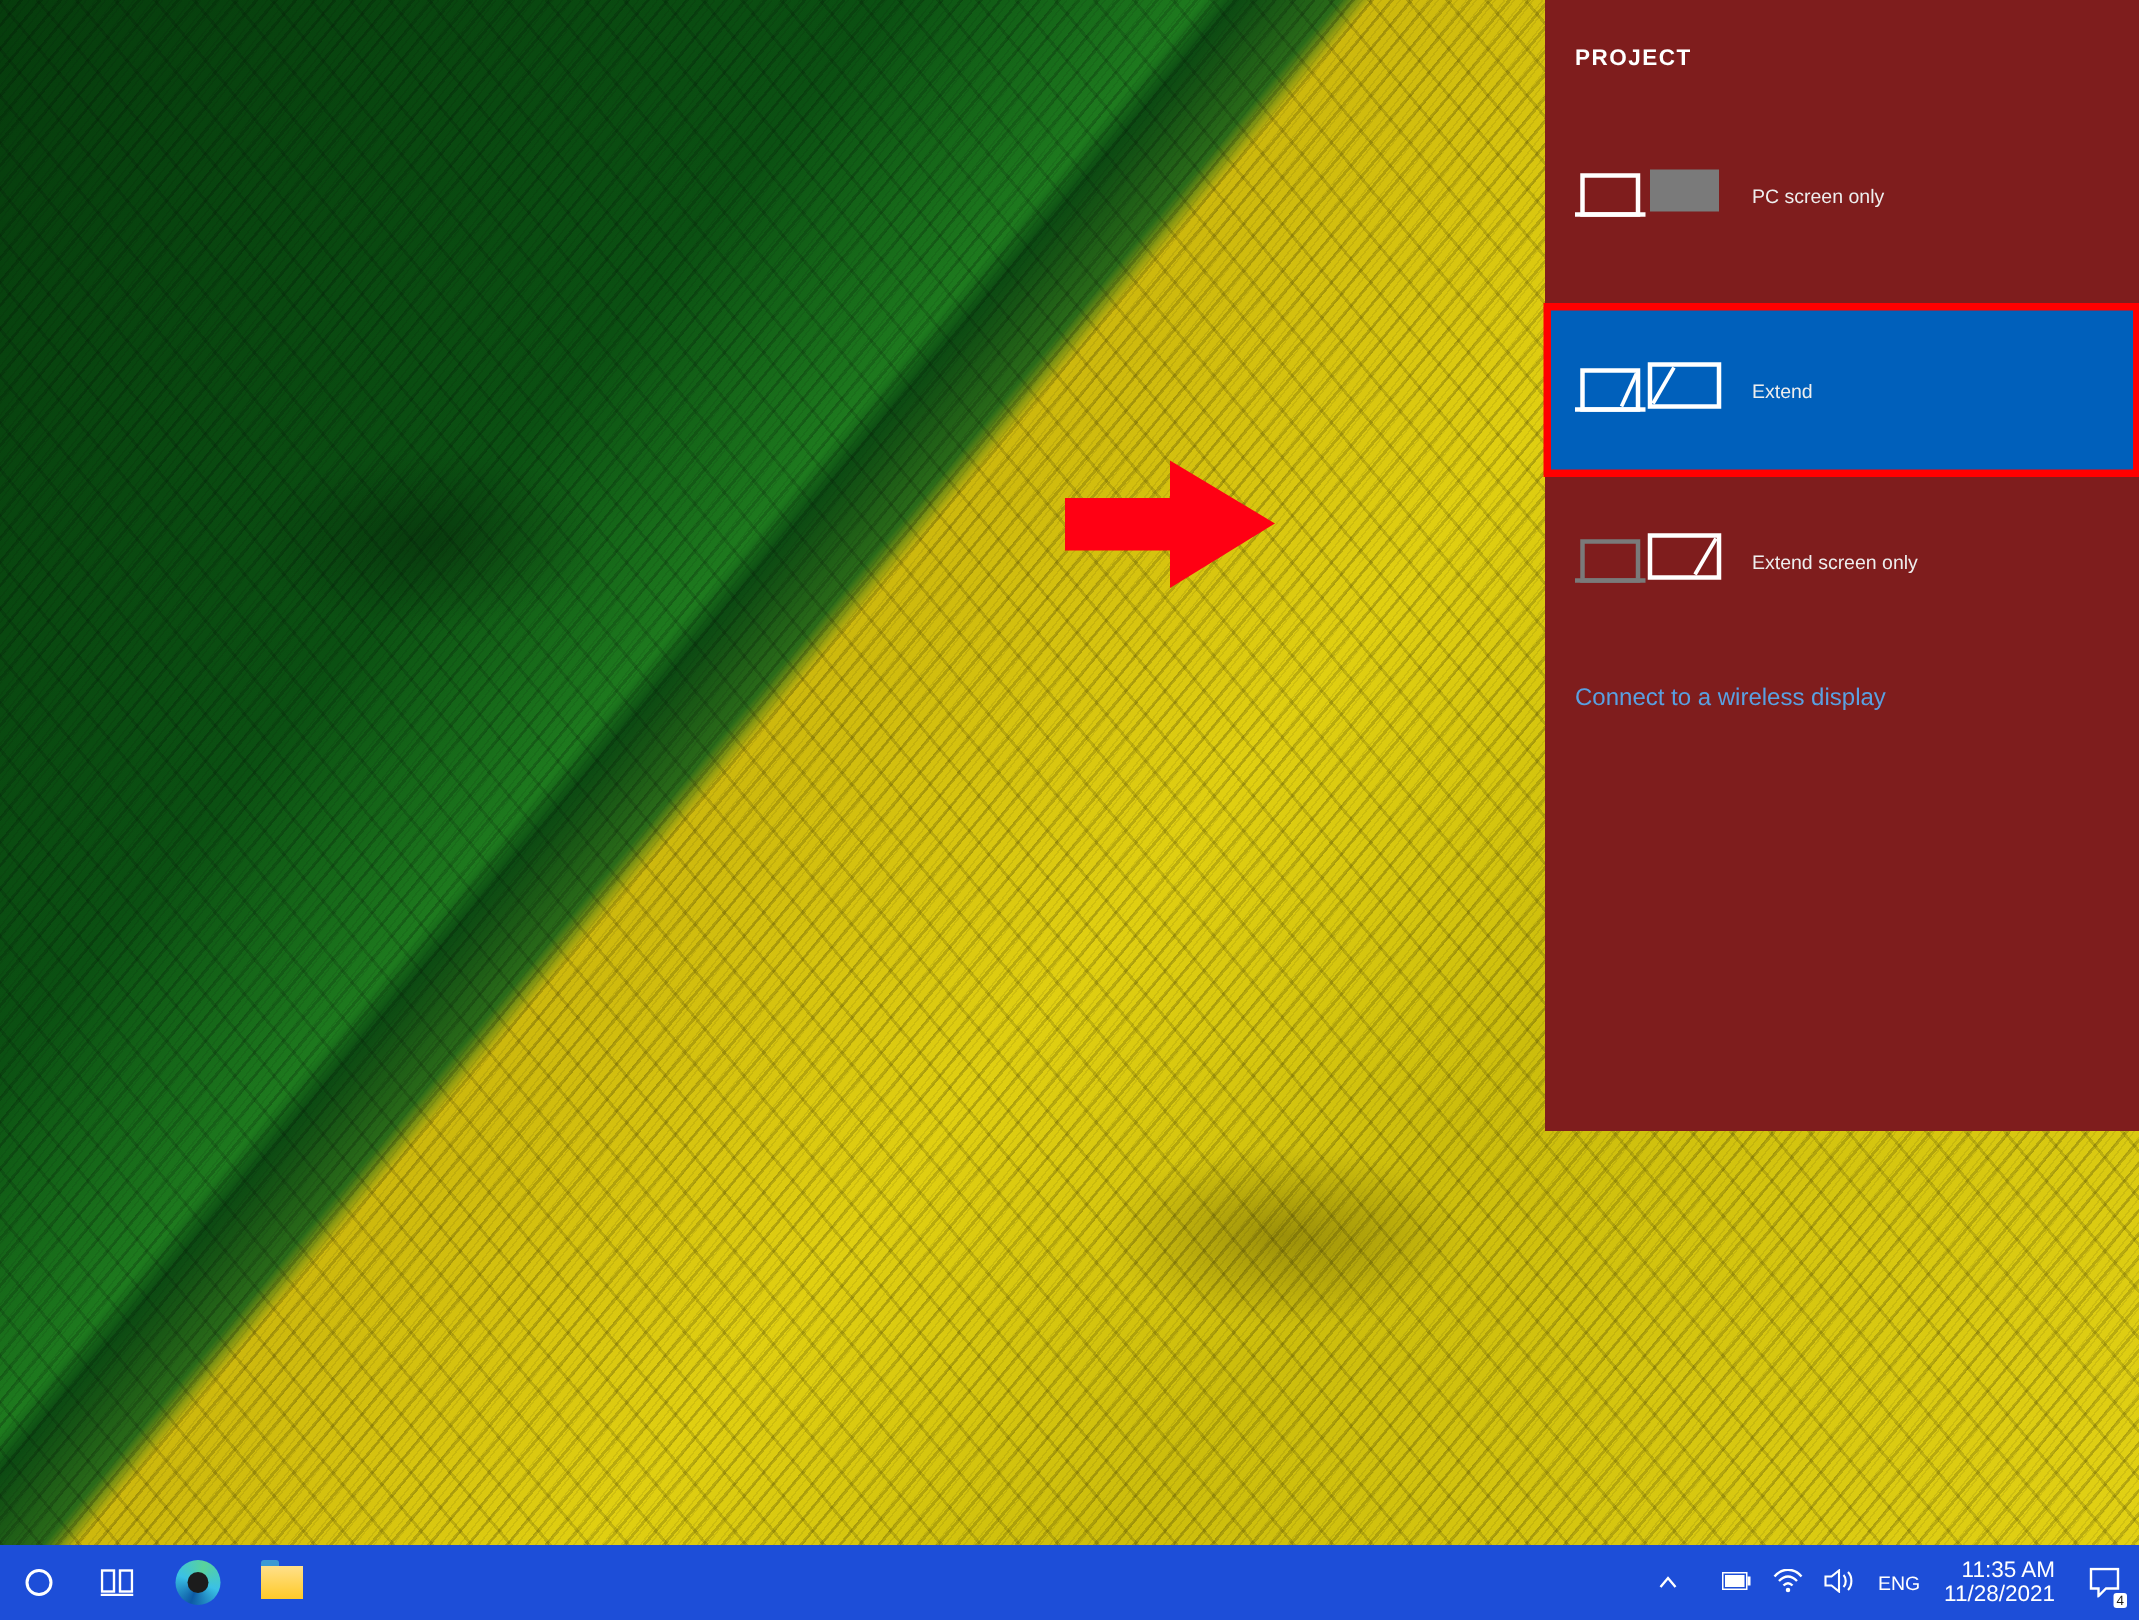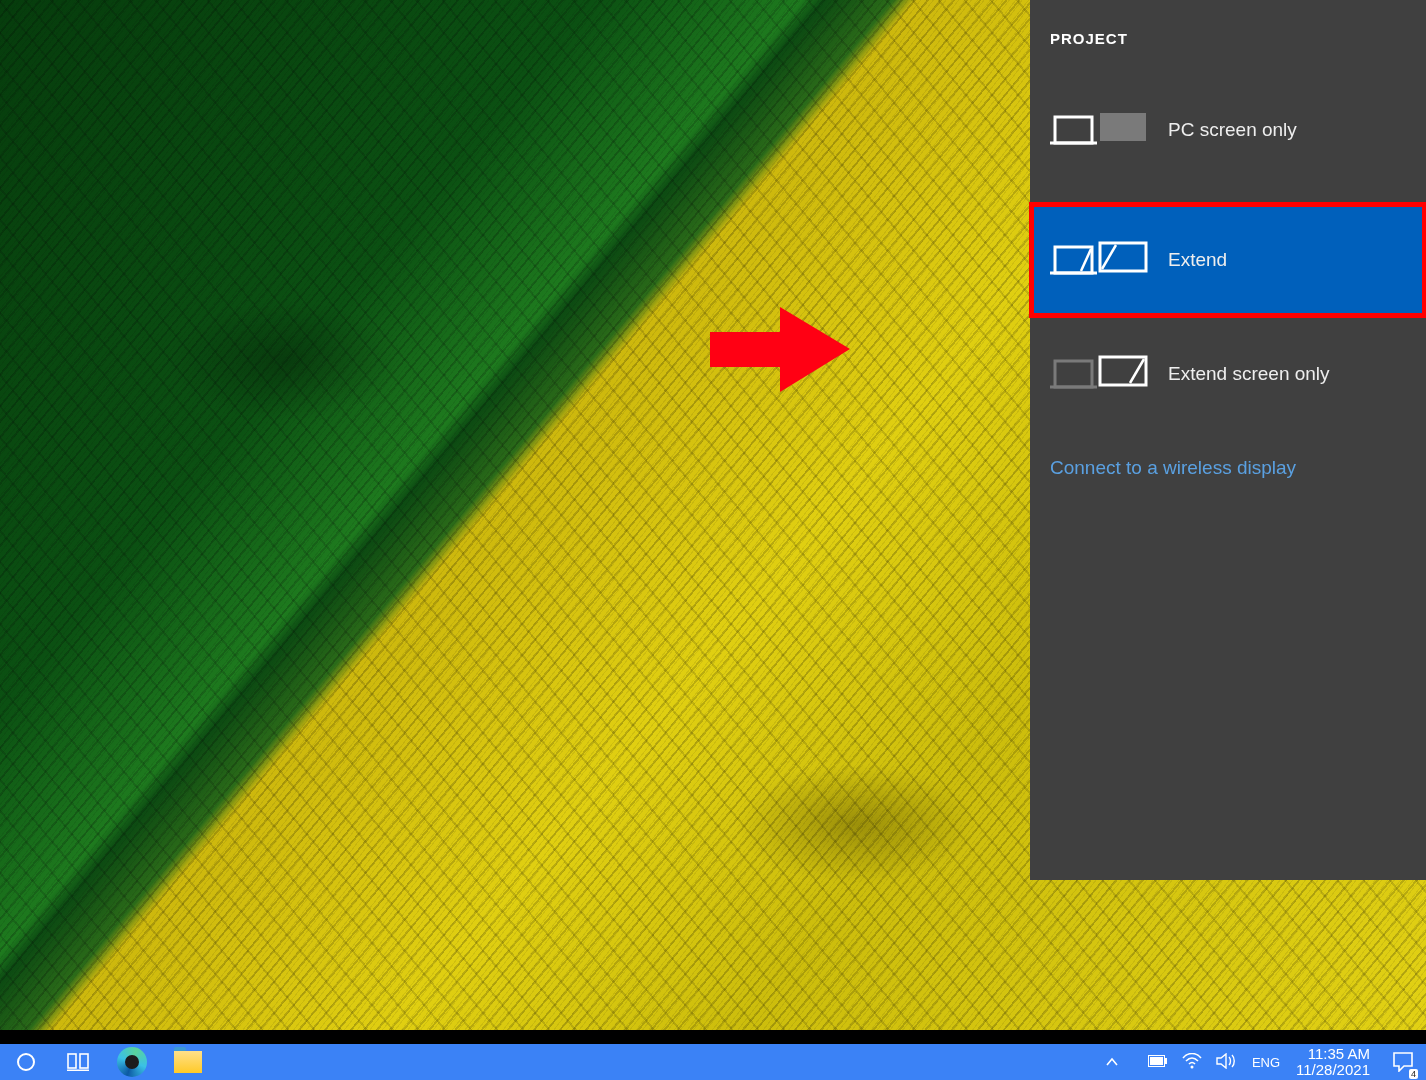--- a/index.html
+++ b/index.html
@@ -35,45 +35,45 @@
     }
 
     
     .arrow {
       position:absolute; left:710px; top:302px; width:145px; height:95px;
       pointer-events:none;
     }
 
     
     .panel {
-      position:absolute; right:0; top:0; width:396px; height:880px;
-      background:#404040; color:#fff;
+      position:absolute; right:0; top:0; width:396px; height:754px;
+      background:#7f1d1d; color:#fff;
       padding:20px 0 0 0;
     }
     .panel-title {
       font-size:15px; font-weight:600; letter-spacing:1px;
       padding:10px 20px 26px 20px;
     }
     .option {
       display:flex; align-items:center; gap:20px;
       padding:34px 20px; position:relative;
       cursor:default;
     }
     .option.selected { background:#0060bb; outline:5px solid red; outline-offset:-4px;margin-top:16px; }
     .option svg { flex:none; }
-    .opt-label { font-size:19px; color:#eee; }
+    .opt-label { font-size:13px; color:#eee; }
     .wireless-link {
-      display:block; padding:26px 20px; font-size:19px;
+      display:block; padding:26px 20px; font-size:16px;
       color:#5aa0e1; cursor:pointer;
     }
 
     
     .taskbar {
-      position:absolute; left:0; bottom:0; width:1426px; height:36px;
-      background:#3b82f6; color:#fff;
+      position:absolute; left:0; bottom:0; width:1426px; height:50px;
+      background:#1d4ed8; color:#fff;
       display:flex; align-items:flex-start; justify-content:space-between;
       font-size:13px;
     }
     .tb-left, .tb-right { display:flex; align-items:center; height:100%; }
     .tb-btn { display:flex; align-items:center; justify-content:center; height:50px; width:52px; cursor:default; }
     .tb-btn.wide { width:56px; }
     .start-btn { width:52px; }
     .tb-right .tray {
       display:flex; align-items:center; gap:14px; padding:0 10px;
     }

